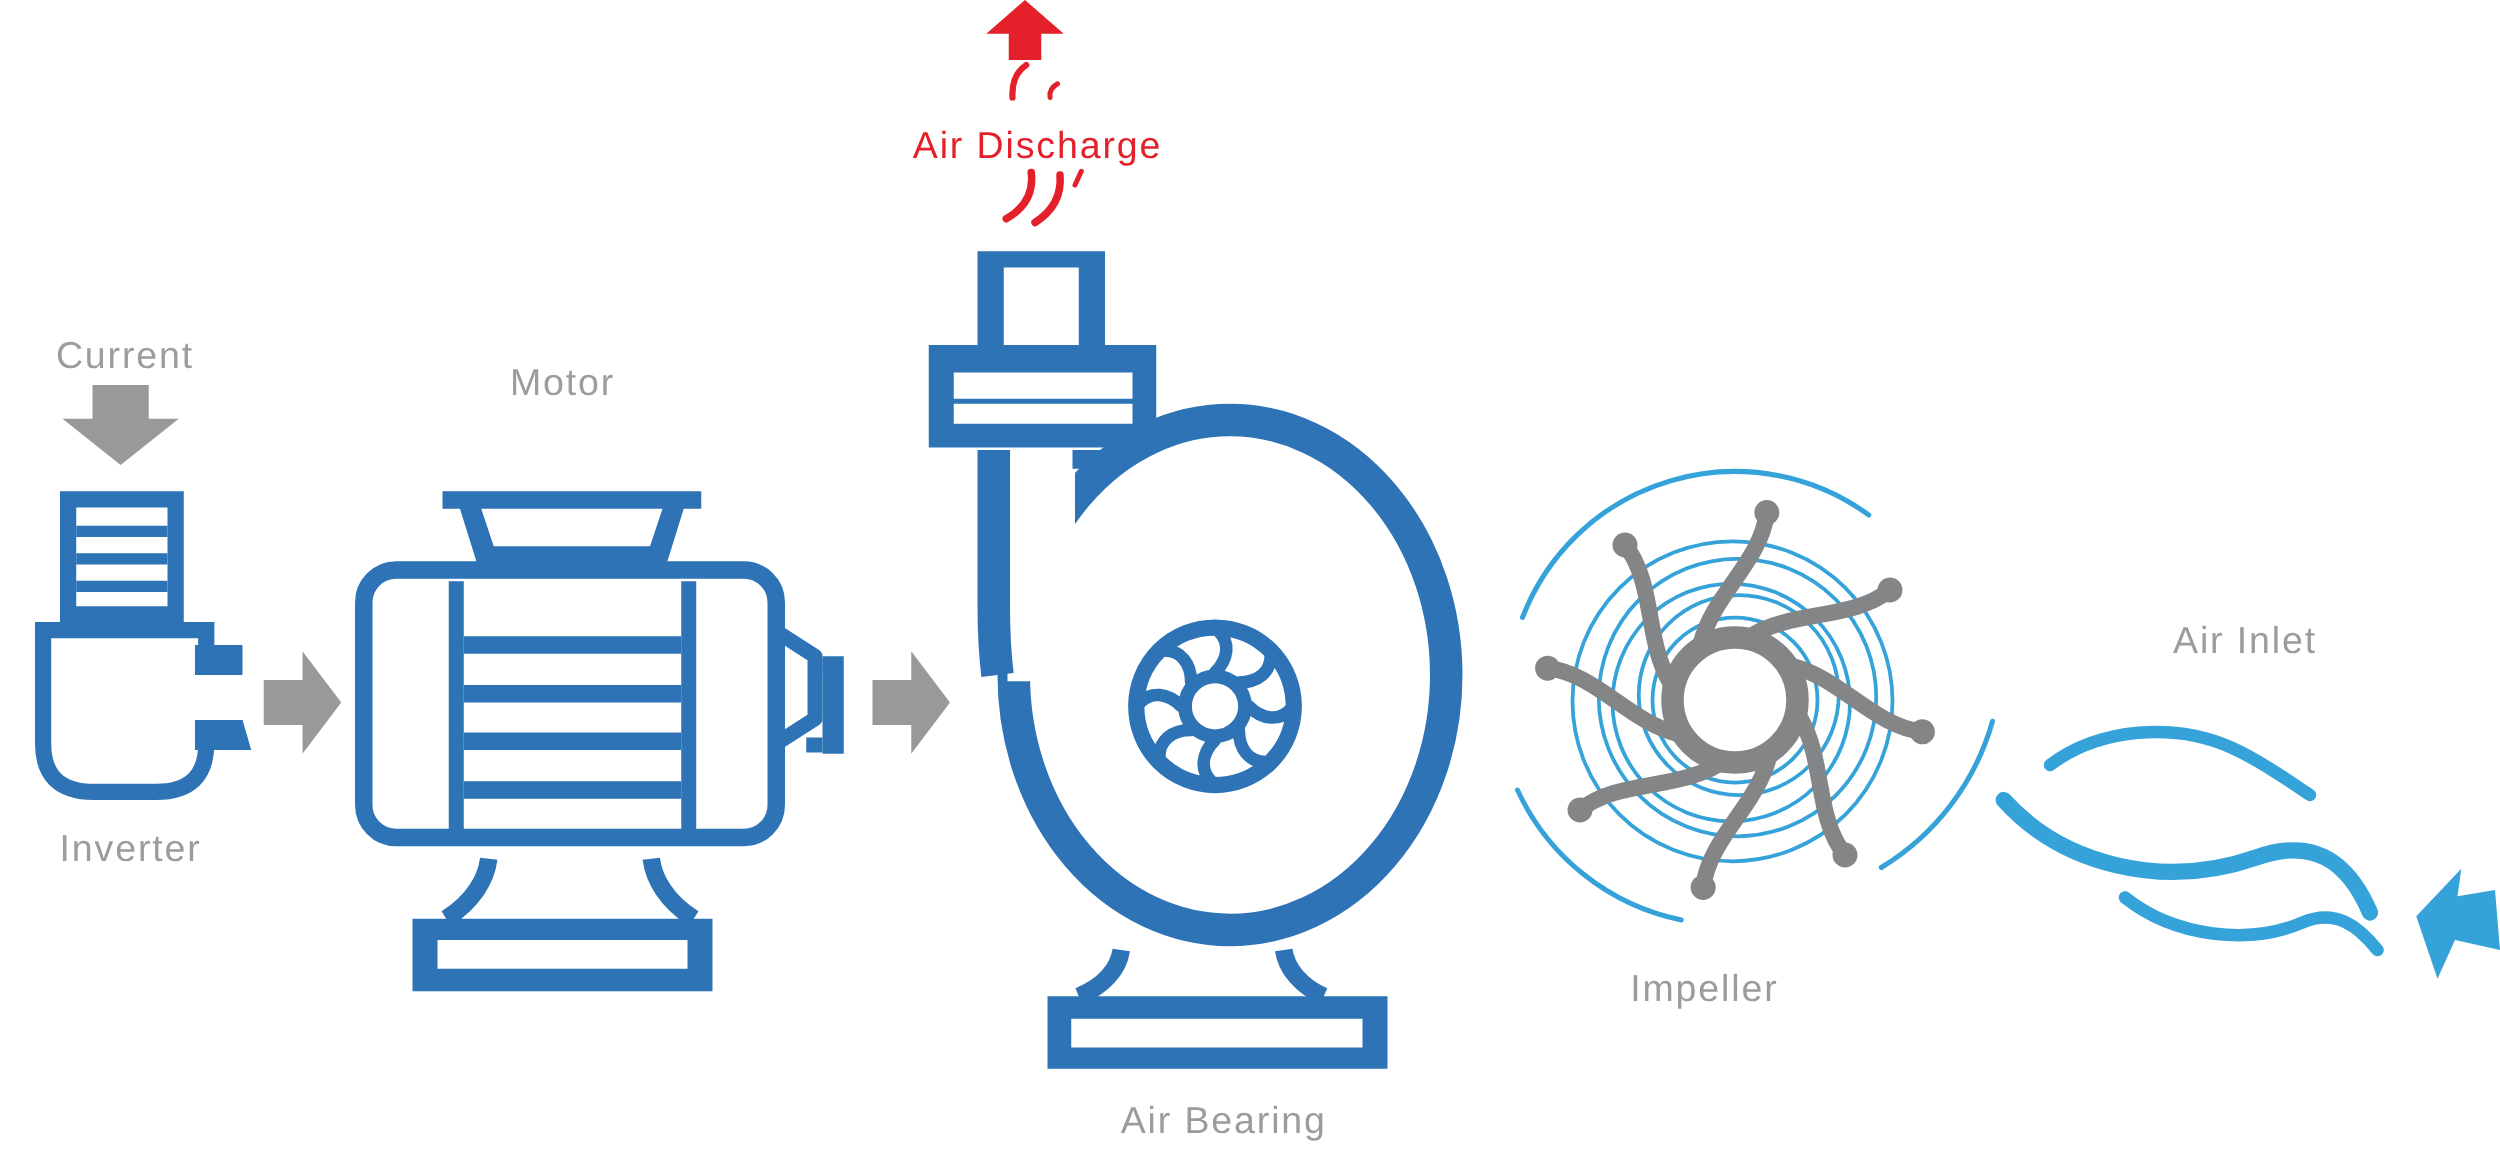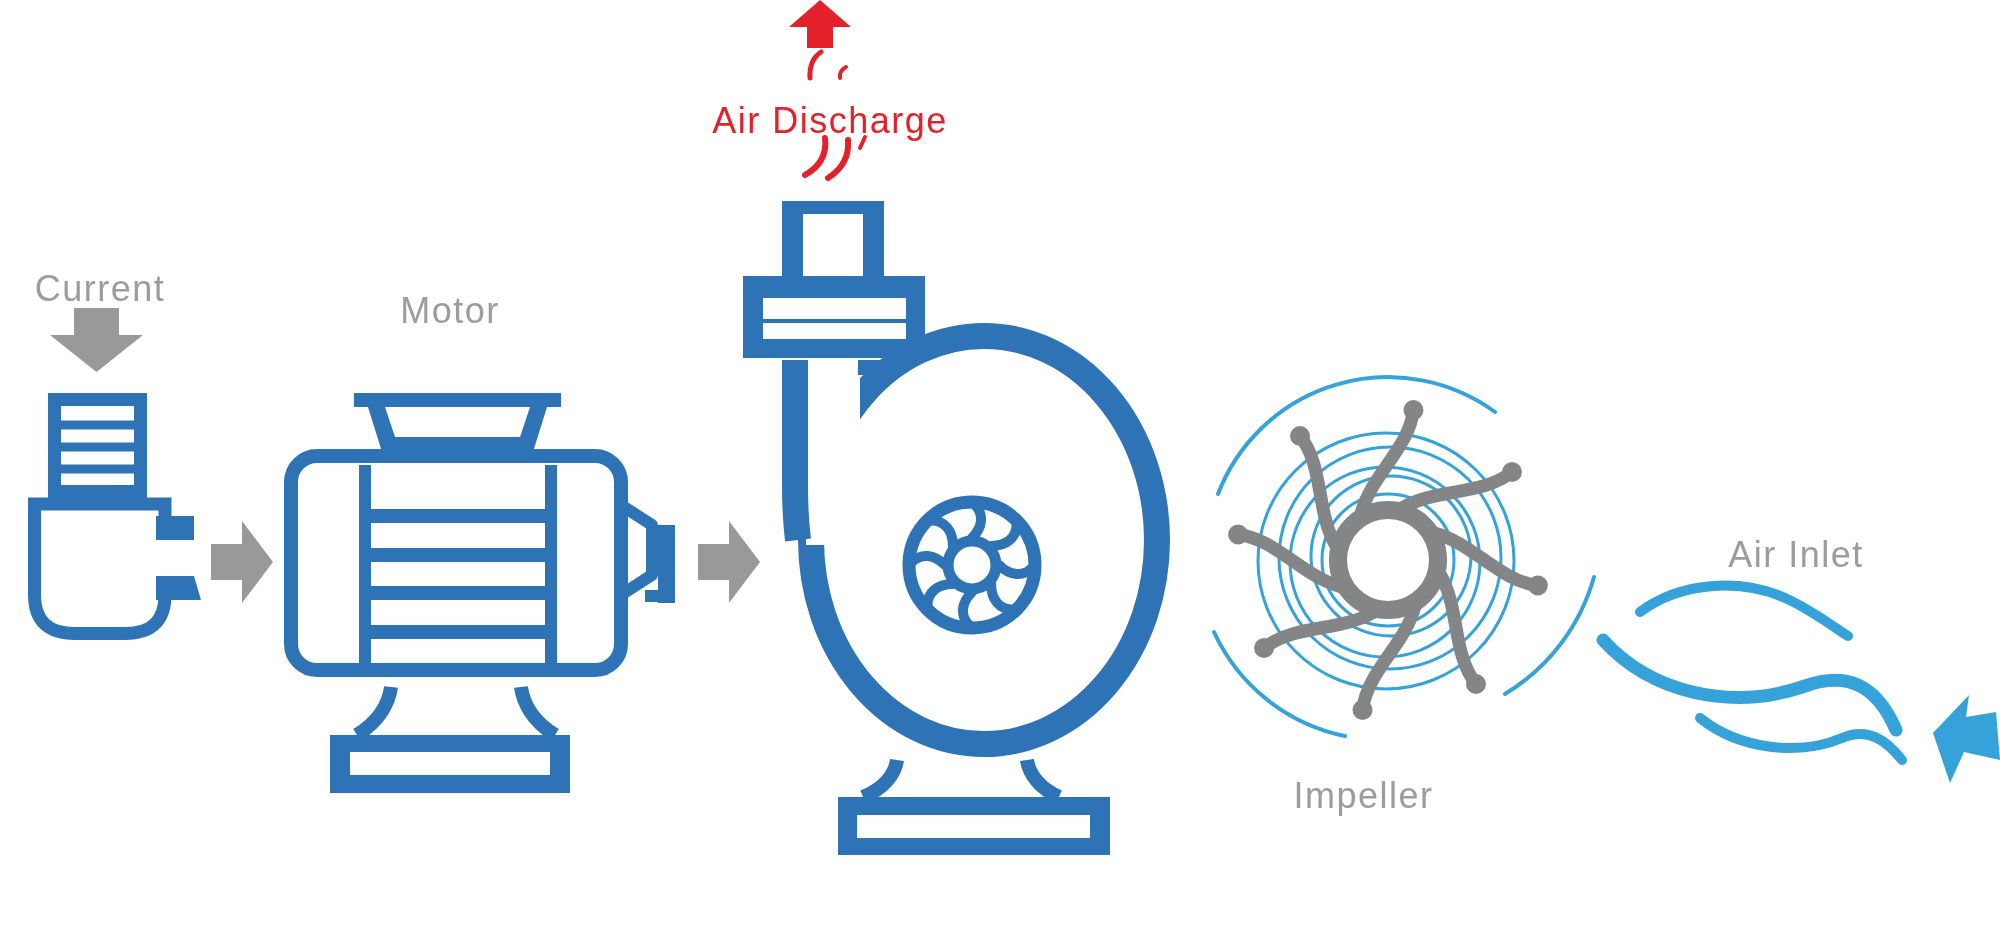--- a/index.html
+++ b/index.html
@@ -15,21 +15,21 @@
   body{
     width:2000px;height:925px;
     background:var(--background);
     font-family:"Liberation Sans", sans-serif;
     position:relative;overflow:hidden;
   }
   .canvas{position:absolute;inset:0;width:2000px;height:925px;}
   svg{position:absolute;overflow:visible;display:block;}
   .label{
     position:absolute;
-    font-size:36px;
+    font-size:30px;
     letter-spacing:1.5px;
     color:var(--label-gray);
     text-align:center;
     line-height:1.38;
     white-space:nowrap;
   }
   .label-red{color:var(--discharge-red);}
   .label-2line{white-space:normal;}
   
   .s-blue{stroke:var(--primary-blue);}
@@ -57,20 +57,21 @@
 
   <svg style="left:25px;top:390px;" width="180" height="260" viewBox="0 0 180 260">
     <path class="s-blue f-white" stroke-width="13" d="M9.5,114 H140 V205 Q140,243.5 100,243.5 H50 Q9.5,243.5 9.5,205 Z"></path>
     <rect class="s-blue f-white" stroke-width="13" x="29.5" y="9.5" width="86" height="92"></rect>
     <path class="s-blue nofill" stroke-width="9" d="M36,35 H109 M36,57 H109 M36,79 H109"></path>
     <rect class="f-blue" x="131" y="126" width="38" height="24"></rect>
     <rect class="f-white" x="128" y="150" width="44" height="36"></rect>
     <path class="f-blue" d="M131,186 H169 L176,210 H131 Z"></path>
   </svg>
 
+  <div class="label" style="left:22px;top:659px;width:165px;">Inverter</div>
 
   <svg style="left:211px;top:521px;" width="62" height="82" viewBox="0 0 62 82">
     <path class="f-arrow" d="M0,23 H31 V0 L62,41 L31,82 V59 H0 Z"></path>
   </svg>
 
   <div class="label label-2line" style="left:290px;top:286px;width:320px;">
     <div>Motor</div>
   </div>
 
   <svg style="left:280px;top:385px;" width="400" height="410" viewBox="0 0 400 410">
@@ -138,20 +139,21 @@
         <path transform="rotate(315)" d="M0,-27 C11,-38 12,-51 3,-60"></path>
       </g>
     </g>
 
     <path class="s-blue nofill" stroke-width="14" d="M162,575 C160,590 148,604 128,612"></path>
     <path class="s-blue nofill" stroke-width="14" d="M292,575 C294,590 306,604 324,612"></path>
     <rect class="f-blue" x="103" y="612" width="272" height="58"></rect>
     <rect class="f-white" x="122" y="630" width="233" height="23"></rect>
   </svg>
 
+  <div class="label" style="left:848px;top:876px;width:262px;">Air Bearing</div>
 
   <svg style="left:1190px;top:362px;" width="412" height="408" viewBox="0 0 412 408">
 
     <g class="s-lblue nofill" stroke-width="3">
       <circle cx="198" cy="198" r="66"></circle>
       <circle cx="201" cy="194" r="80"></circle>
       <circle cx="195" cy="200" r="95"></circle>
       <circle cx="200" cy="196" r="111"></circle>
       <circle cx="196" cy="199" r="128"></circle>
     </g>
@@ -195,21 +197,21 @@
         <g transform="rotate(315)">
             <path d="M14,-52 C48,-72 94,-64 124,-88"></path>
             <circle class="f-gray" stroke="none" cx="124" cy="-88" r="10"></circle>
           </g>
       </g>
     </g>
   </svg>
 
   <div class="label" style="left:1266px;top:771px;width:195px;">Impeller</div>
 
-  <div class="label" style="left:1710px;top:530px;width:172px;">Air Inlet</div>
+  <div class="label" style="left:1710px;top:492px;width:172px;">Air Inlet</div>
 
   <svg style="left:1590px;top:570px;" width="410" height="245" viewBox="0 0 410 245">
     <g class="s-lblue nofill" stroke-linecap="round">
       <path stroke-width="10" d="M50,42 C90,12 150,8 195,28 C222,40 248,60 258,66"></path>
       <path stroke-width="13" d="M13,70 C60,122 140,142 215,116 C260,100 288,118 306,160"></path>
       <path stroke-width="10" d="M110,148 C150,180 210,186 252,168 C278,157 296,170 312,190"></path>
     </g>
     <path class="f-lblue" d="M343,163 L379,125 L376,147 L406,142 L410,190 L374,182 L360,213 Z"></path>
   </svg>
 

